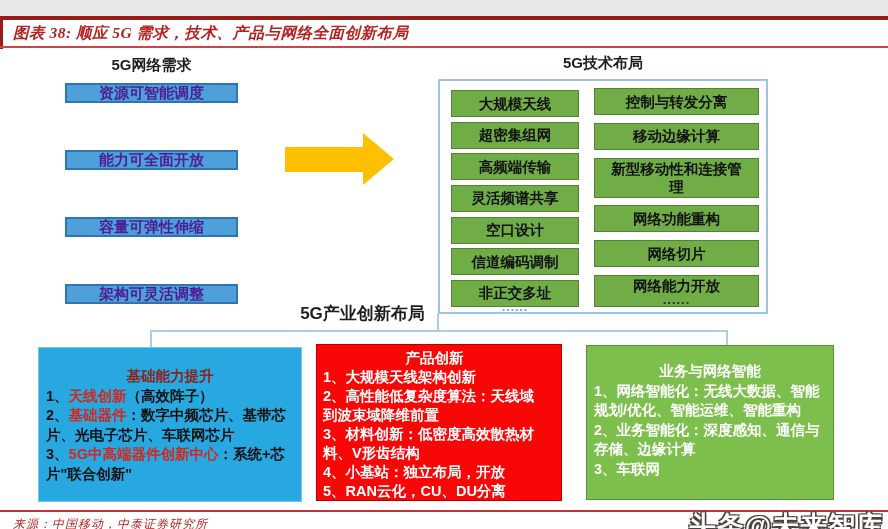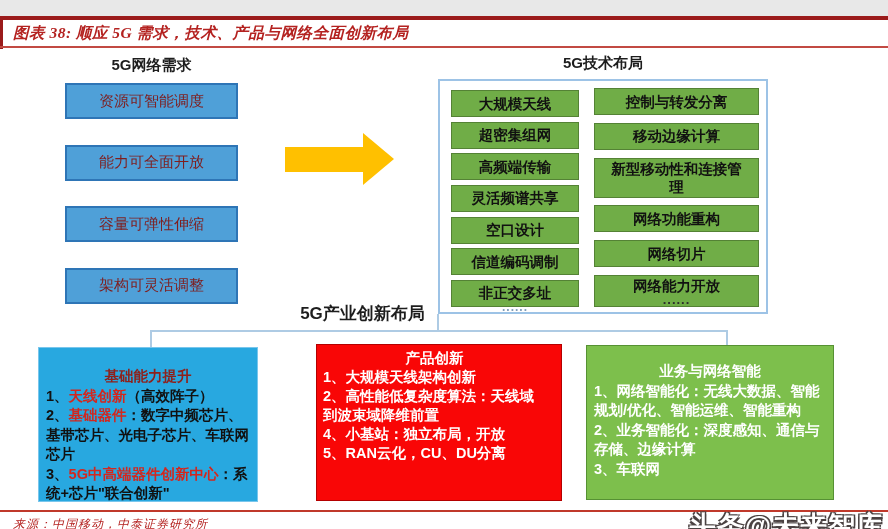--- a/index.html
+++ b/index.html
@@ -15,22 +15,22 @@
 
   
   .sec-heading { position:absolute; font-size:15px; font-weight:600; color:#1d1d1d; text-align:center; }
   #needs-heading { left:65px; top:40px; width:173px; }
   #tech-heading { left:438px; top:38px; width:330px; }
   #industry-heading { left:280px; top:286px; width:165px; font-size:17px; }
 
   
   #needs-list { position:absolute; left:65px; top:67px; width:173px; height:221px;
                 display:flex; flex-direction:column; justify-content:space-between; }
-  .need-box { height:36px; background:#4fa0d8; border:2px solid #2e75b6; display:flex;
-              align-items:center; justify-content:center; font-size:15px; font-weight:400; color:#7f1d1d; }
+  .need-box { height:20px; background:#4fa0d8; border:2px solid #2e75b6; display:flex;
+              align-items:center; justify-content:center; font-size:15px; font-weight:700; color:#4c1d95; }
 
   
   .arrow-shaft { position:absolute; left:285px; top:131px; width:80px; height:25px; background:#ffc000; }
   .arrow-head { position:absolute; left:363px; top:117px; width:0; height:0;
                 border-top:26px solid transparent; border-bottom:26px solid transparent;
                 border-left:31px solid #ffc000; }
 
   
   #tech-container { position:absolute; left:438px; top:63px; width:330px; height:235px;
                     background:#ffffff; border:2px solid #9dc3e6; }
@@ -47,21 +47,21 @@
 
   
   .conn { position:absolute; background:#aecbe4; }
   #conn-stub   { left:437px; top:298px; width:2px; height:17px; }
   #conn-horiz  { left:150px; top:314px; width:578px; height:2px; }
   #conn-left   { left:150px; top:314px; width:2px; height:18px; }
   #conn-right  { left:726px; top:314px; width:2px; height:16px; }
 
   
   .ind-box { position:absolute; font-size:14.5px; font-weight:700; line-height:19.5px; }
-  #ind-capability { left:38px;  top:331px; width:220px; height:155px; background:#28a8e0; border:1px solid #79c6ec; padding:19px 7px 0 7px; color:#111; }
+  #ind-capability { left:38px;  top:331px; width:264px; height:155px; background:#28a8e0; border:1px solid #79c6ec; padding:19px 7px 0 7px; color:#111; }
   #ind-product    { left:316px; top:328px; width:246px; height:157px; background:#f90606; border:1px solid #b40000; padding:4px 15px 0 6px; color:#ffffff; line-height:19px; }
   #ind-intelligence { left:586px; top:329px; width:248px; height:155px; background:#7dbf4c; border:1px solid #569133; padding:16px 7px 0 7px; color:#ffffff; }
   .ind-title { text-align:center; }
   #ind-capability .ind-title { color:#8e211b; }
   .ind-item .hl { color:#d3271e; }
 
   
   .footer-line { position:absolute; left:0; top:494px; width:888px; height:2px; background:#c0392b; }
   .source-note { position:absolute; left:13px; top:500px; font-family:"Liberation Serif","DejaVu Serif",serif;
                  font-style:italic; font-weight:400; font-size:12px; color:#b42220; letter-spacing:1px; }
@@ -138,20 +138,21 @@
         <div class="ind-item"><span>1、</span><span class="hl">天线创新</span><span>（高效阵子）</span></div>
         <div class="ind-item"><span>2、</span><span class="hl">基础器件</span><span>：数字中频芯片、基带芯片、光电子芯片、车联网芯片</span></div>
         <div class="ind-item"><span>3、</span><span class="hl">5G中高端器件创新中心</span><span>：系统+芯片"联合创新"</span></div>
       </div>
   </div>
   <div class="ind-box" id="ind-product">
     <div class="ind-title">产品创新</div>
     <div class="ind-items">
         <div class="ind-item"><span>1、大规模天线架构创新</span></div>
         <div class="ind-item"><span>2、高性能低复杂度算法：天线域到波束域降维前置</span></div>
+        <div class="ind-item"><span>3、材料创新：低密度高效散热材料、V形齿结构</span></div>
         <div class="ind-item"><span>4、小基站：独立布局，开放</span></div>
         <div class="ind-item"><span>5、RAN云化，CU、DU分离</span></div>
       </div>
   </div>
   <div class="ind-box" id="ind-intelligence">
     <div class="ind-title">业务与网络智能</div>
     <div class="ind-items">
         <div class="ind-item"><span>1、网络智能化：无线大数据、智能规划/优化、智能运维、智能重构</span></div>
         <div class="ind-item"><span>2、业务智能化：深度感知、通信与存储、边缘计算</span></div>
         <div class="ind-item"><span>3、车联网</span></div>

